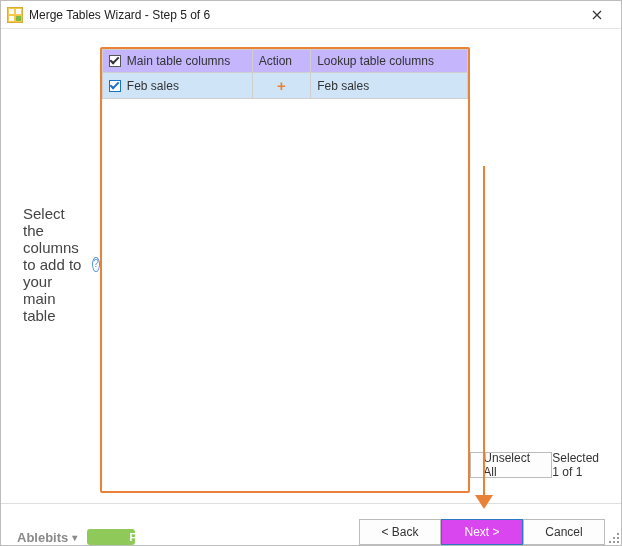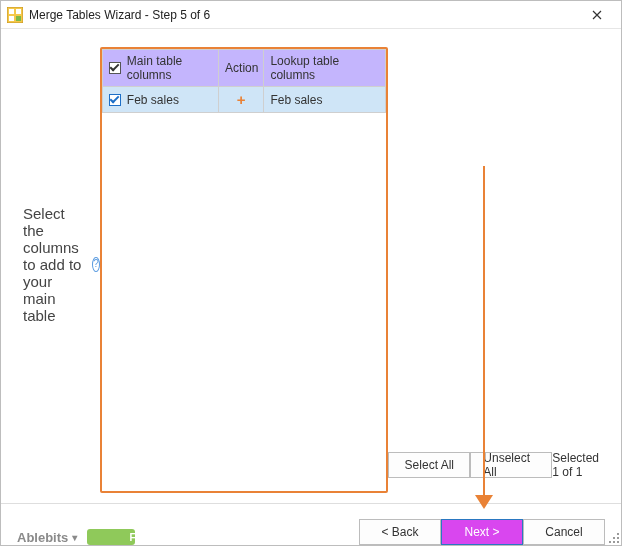--- a/index.html
+++ b/index.html
@@ -289,21 +289,20 @@
                   <span>+</span>
                 </div>
             </td>
             <td><span>Feb sales</span></td>
           </tr>
         </tbody>
       </table>
     </div>
 
     <div class="buttons-row">
-      <span class="btn">Select All</span>
       <span class="btn">Unselect All</span>
       <span class="selected-text">Selected 1 of 1</span>
     </div>
   </div>
 
   <div class="footer">
     <span class="brand">
       <span>Ablebits</span>
       <span class="chev">▾</span>
     </span>

